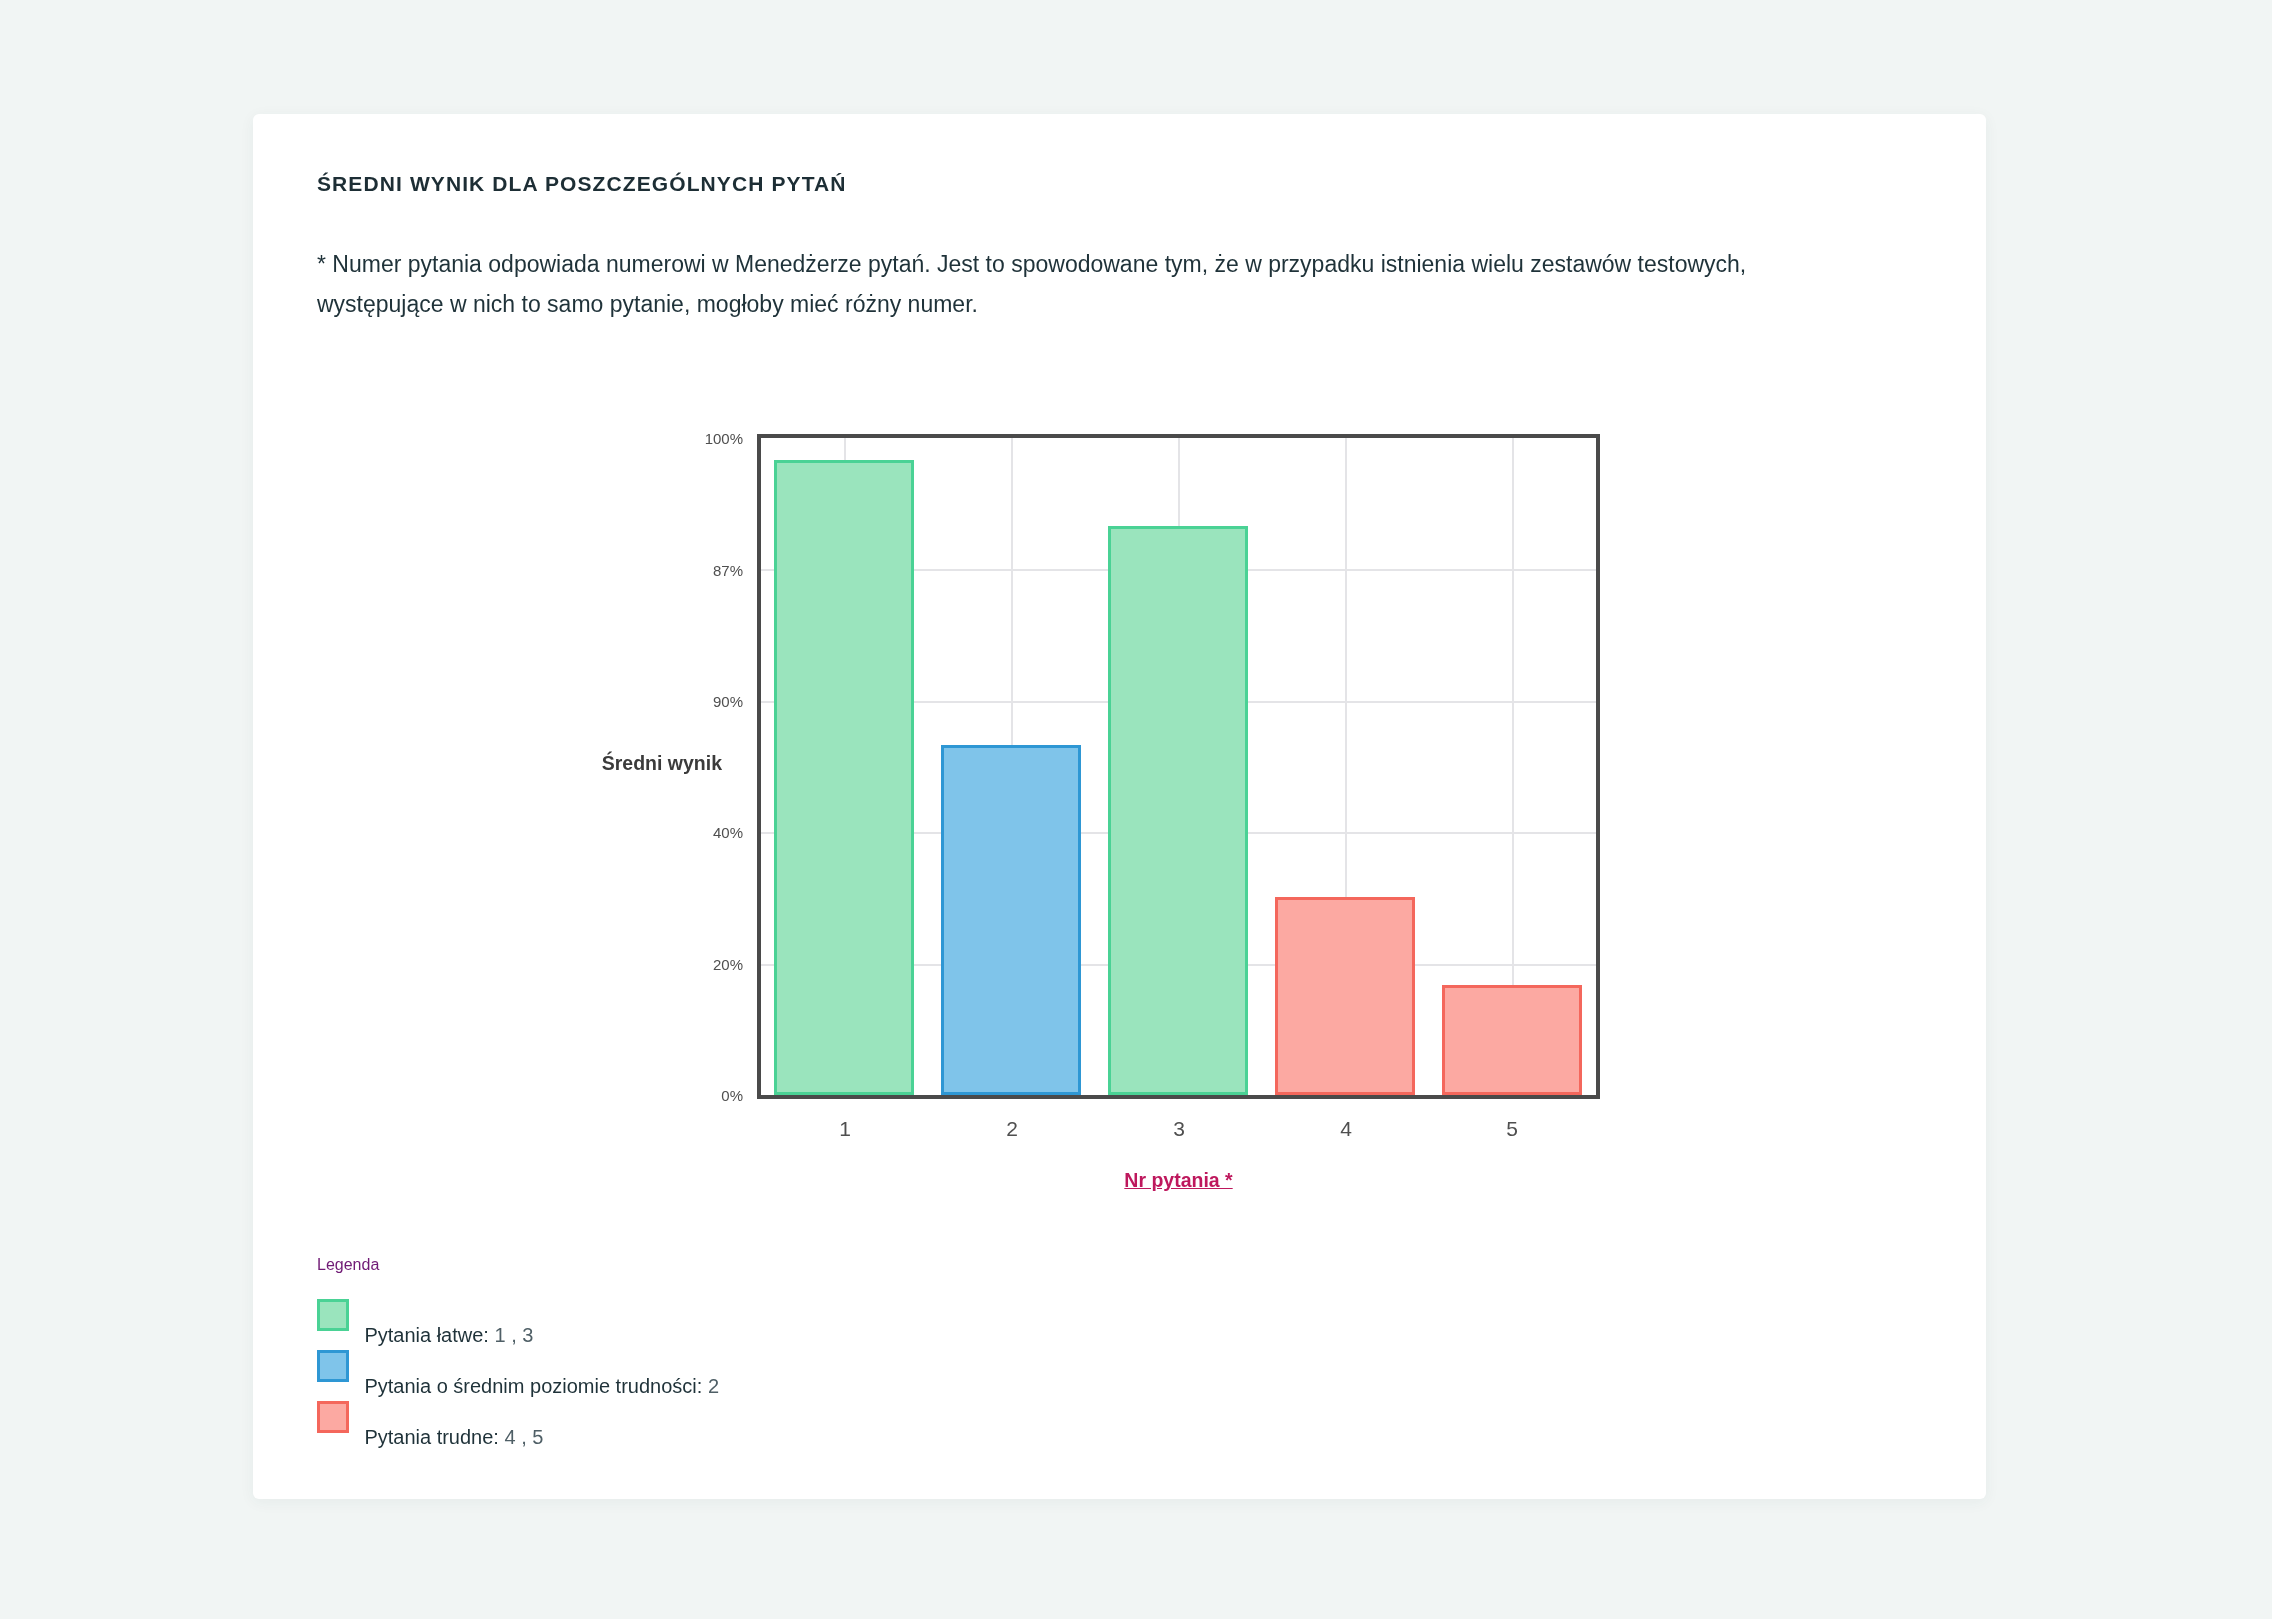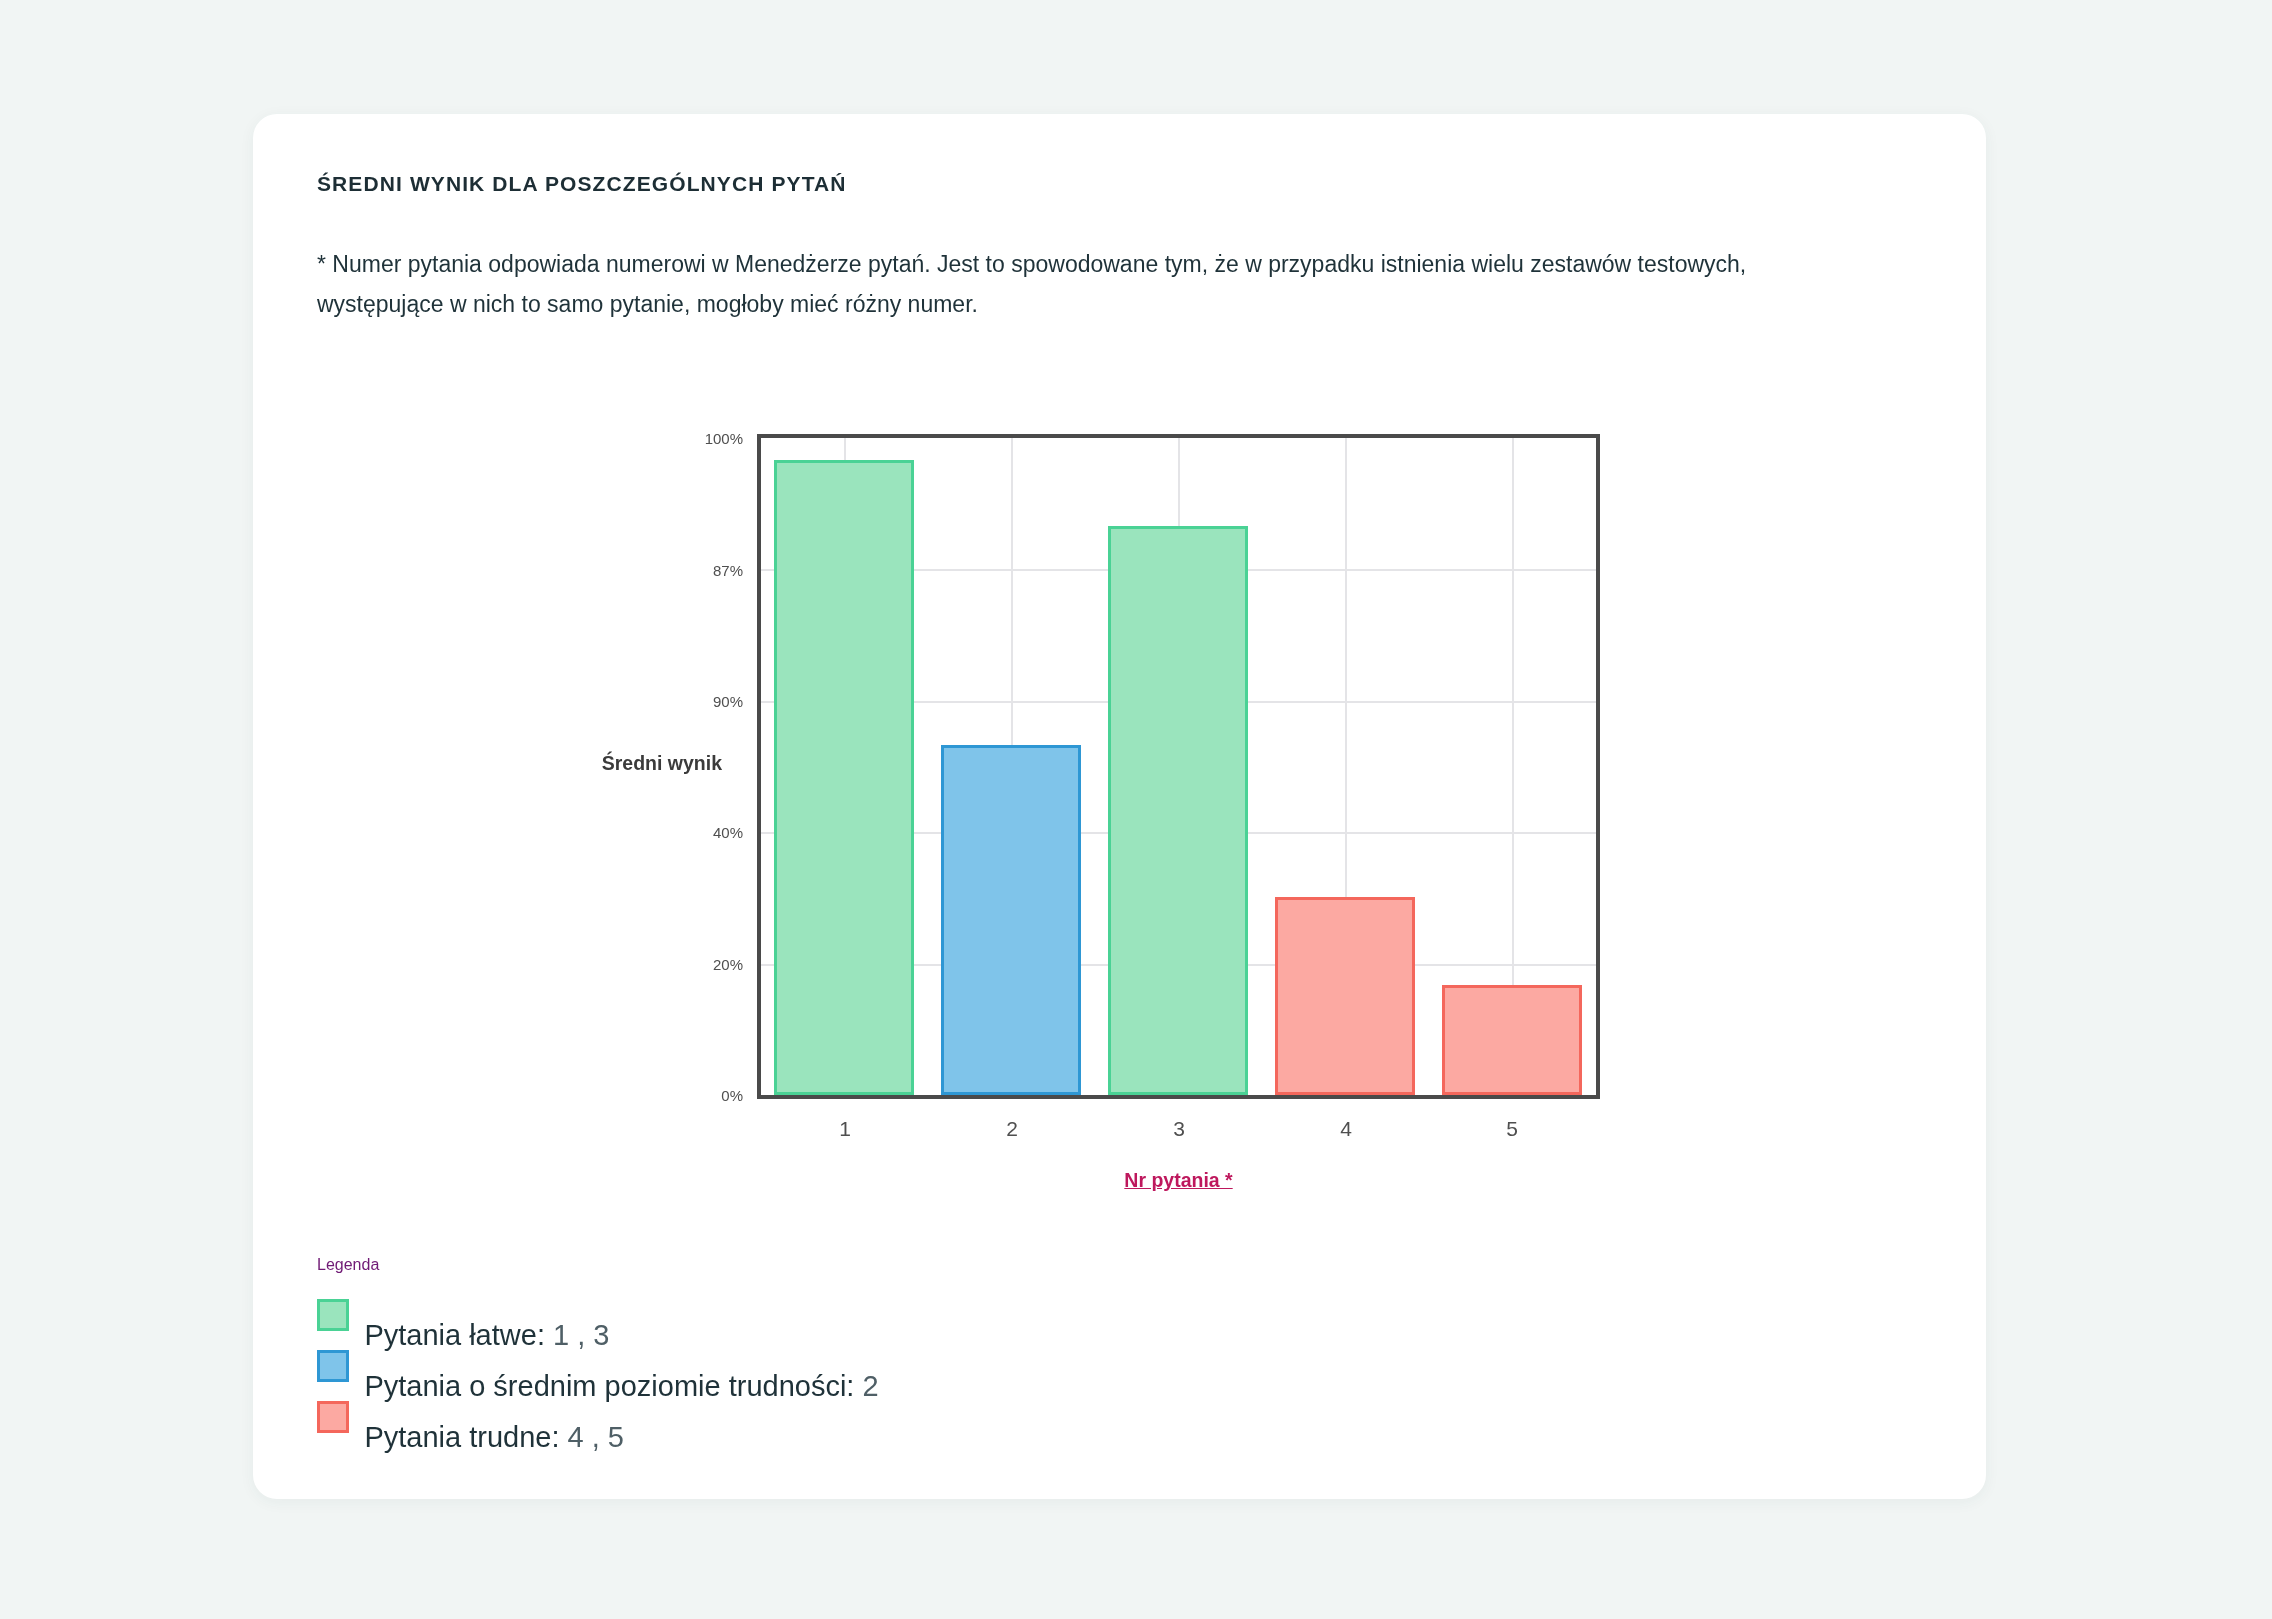--- a/index.html
+++ b/index.html
@@ -21,21 +21,21 @@
   }
 
   
   .card {
     position: absolute;
     left: 253px;
     top: 114px;
     width: 1733px;
     height: 1385px;
     background: #ffffff;
-    border-radius: 24px;
+    border-radius: 6px;
     box-shadow: 0 3px 15.4px rgba(40, 70, 70, 0.055);
     box-sizing: border-box;
   }
 
   
   .card-title {
     position: absolute;
     left: 64px;
     top: 58px;
     font-size: 21px;
@@ -191,21 +191,21 @@
   .legend-swatch {
     width: 32px;
     height: 32px;
     box-sizing: border-box;
     border-width: 3px;
     border-style: solid;
     margin-right: 15.4px;
     flex: 0 0 auto;
   }
   .legend-label {
-    font-size: 29px;
+    font-size: 20px;
     color: #1f3239;
     white-space: nowrap;
     margin-top: 41px;
   }
   .legend-nums {
     color: #4f5f66;
   }
 </style>
 </head>
 <body style="background: rgb(241, 245, 244);">

